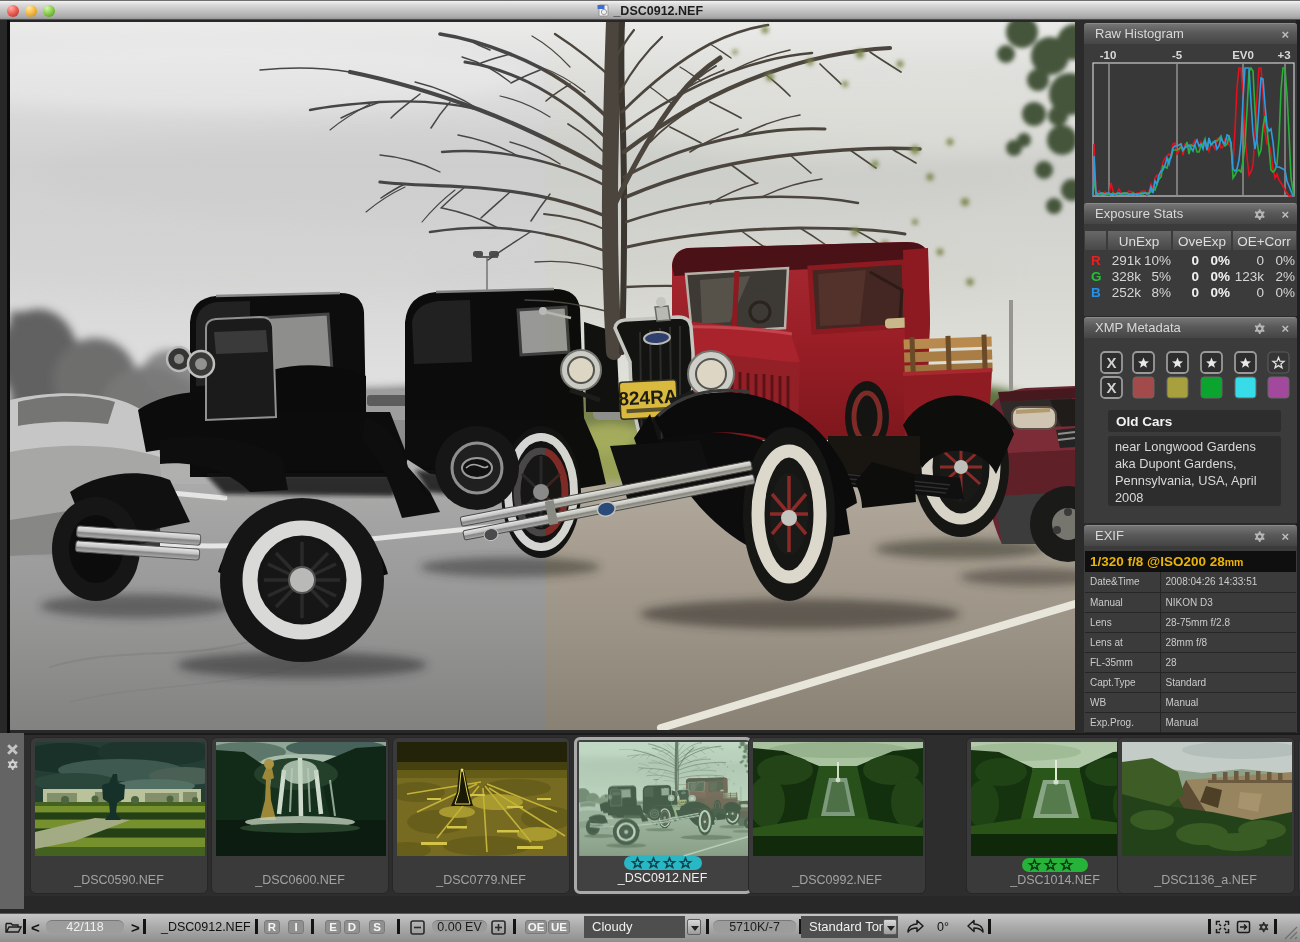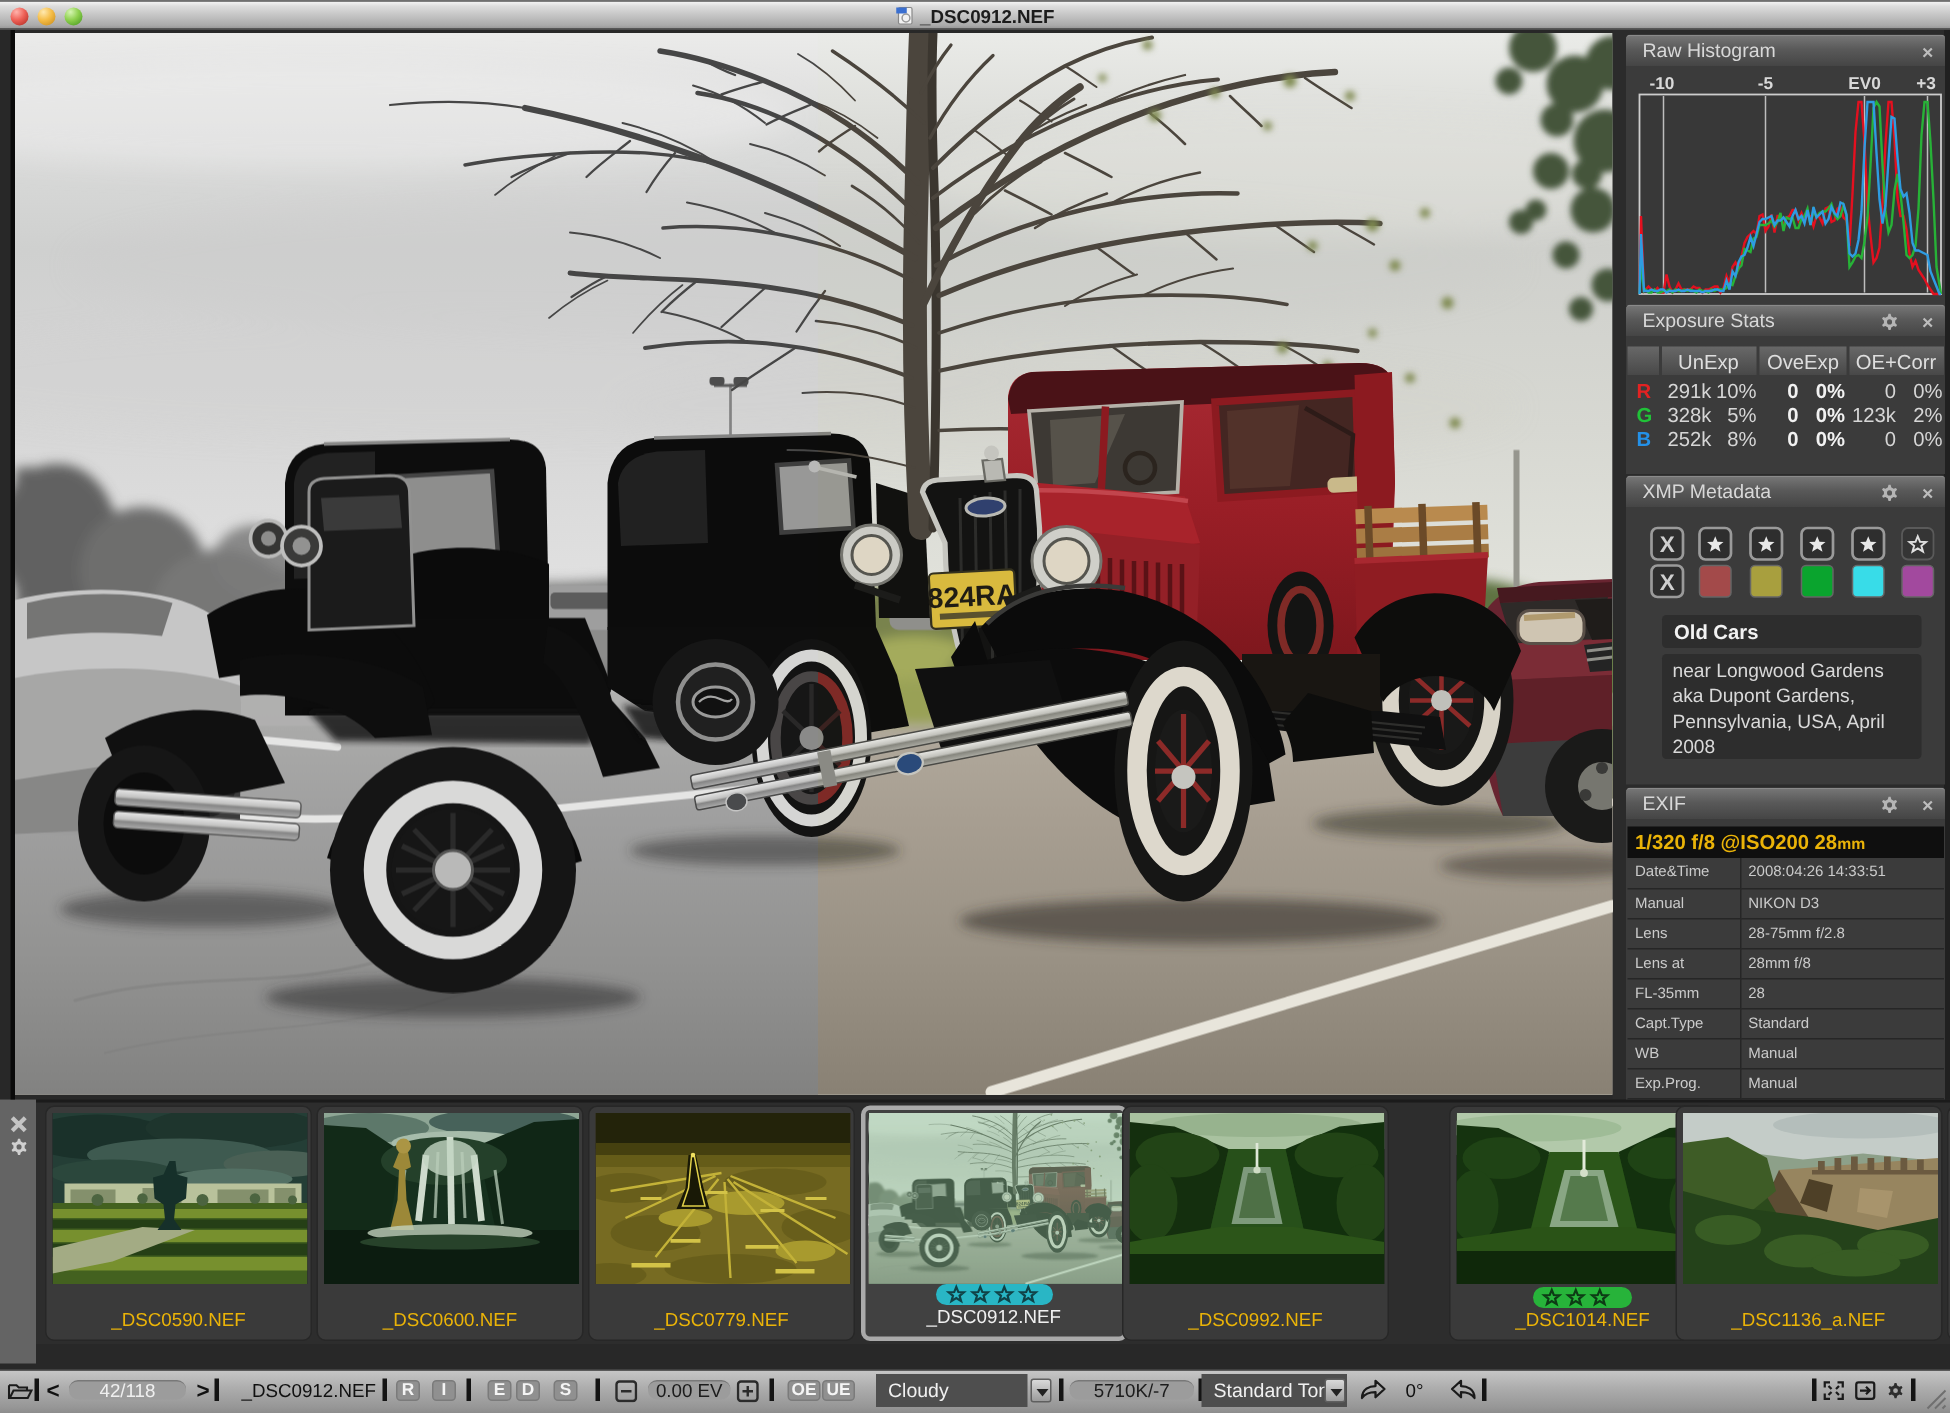--- a/index.html
+++ b/index.html
@@ -14,21 +14,21 @@
 .pbody{position:absolute;left:1084px;width:213px;background:#3b3b3b}
 #exif{position:absolute;left:1085px;width:211px;border-collapse:collapse}
 #exif td{font-size:10px;color:#cbcbcb;border-bottom:1px solid #262626;height:20px;padding:0 0 0 5px;white-space:nowrap}
 #exif td.l{width:75px;border-right:1px solid #262626}
 #filmstrip{position:absolute;left:0;top:733px;width:1300px;height:163px;background:#2d2d2d;border-top:2px solid #1b1b1b}
 #gutter{position:absolute;left:0;top:733px;width:24px;height:176px;background:#646464}
 .cell{position:absolute;top:737px;width:178px;height:157px;background:#3a3a3a;border:1px solid #272727;border-radius:6px}
 .cell.sel{border:3px solid #aaaaaa;background:#414141}
 .thumb{position:absolute;left:4px;top:4px;width:170px;height:114px;overflow:hidden;background:#222}
 .sel .thumb{left:2px;top:2px}
-.fname{position:absolute;left:0;bottom:6px;width:100%;text-align:center;font-size:12.5px;color:#eab308}
+.fname{position:absolute;left:0;bottom:6px;width:100%;text-align:center;font-size:12.5px;color:#a3a3a3}
 .pill{position:absolute;bottom:21px;left:50%;transform:translateX(-50%);width:78px;height:14px;border-radius:7px}
 #statusbar{position:absolute;left:0;top:913px;width:1300px;height:29px;background:linear-gradient(#c6c6c6,#adadad 40%,#979797 85%,#8d8d8d);border-top:1px solid #5a5a5a}
 .sep{position:absolute;top:919px;width:3px;height:15px;background:#141414}
 .sbtn{position:absolute;top:920px;height:14px;background:#909090;border:1px solid #7b7b7b;border-radius:3px;color:#f4f4f4;font-size:11.5px;font-weight:bold;text-align:center;line-height:12px}
 .sfield{position:absolute;top:920px;height:13px;background:#9c9c9c;border-radius:6px;border-top:1px solid #787878;font-size:12.5px;text-align:center;line-height:13px}
 .stext{position:absolute;font-size:12.5px;color:#111}
 .sdrop{position:absolute;top:916px;height:22px;background:#4e4e4e;color:#f0f0f0;font-size:13px;line-height:22px;padding-left:8px}
 .darr{position:absolute;width:14px;height:16px;background:linear-gradient(#d9d9d9,#9b9b9b);border:1px solid #5f5f5f;border-radius:2px}
 .darr:after{content:"";position:absolute;left:3px;top:6px;border:4px solid transparent;border-top:5px solid #222}
 </style></head>

